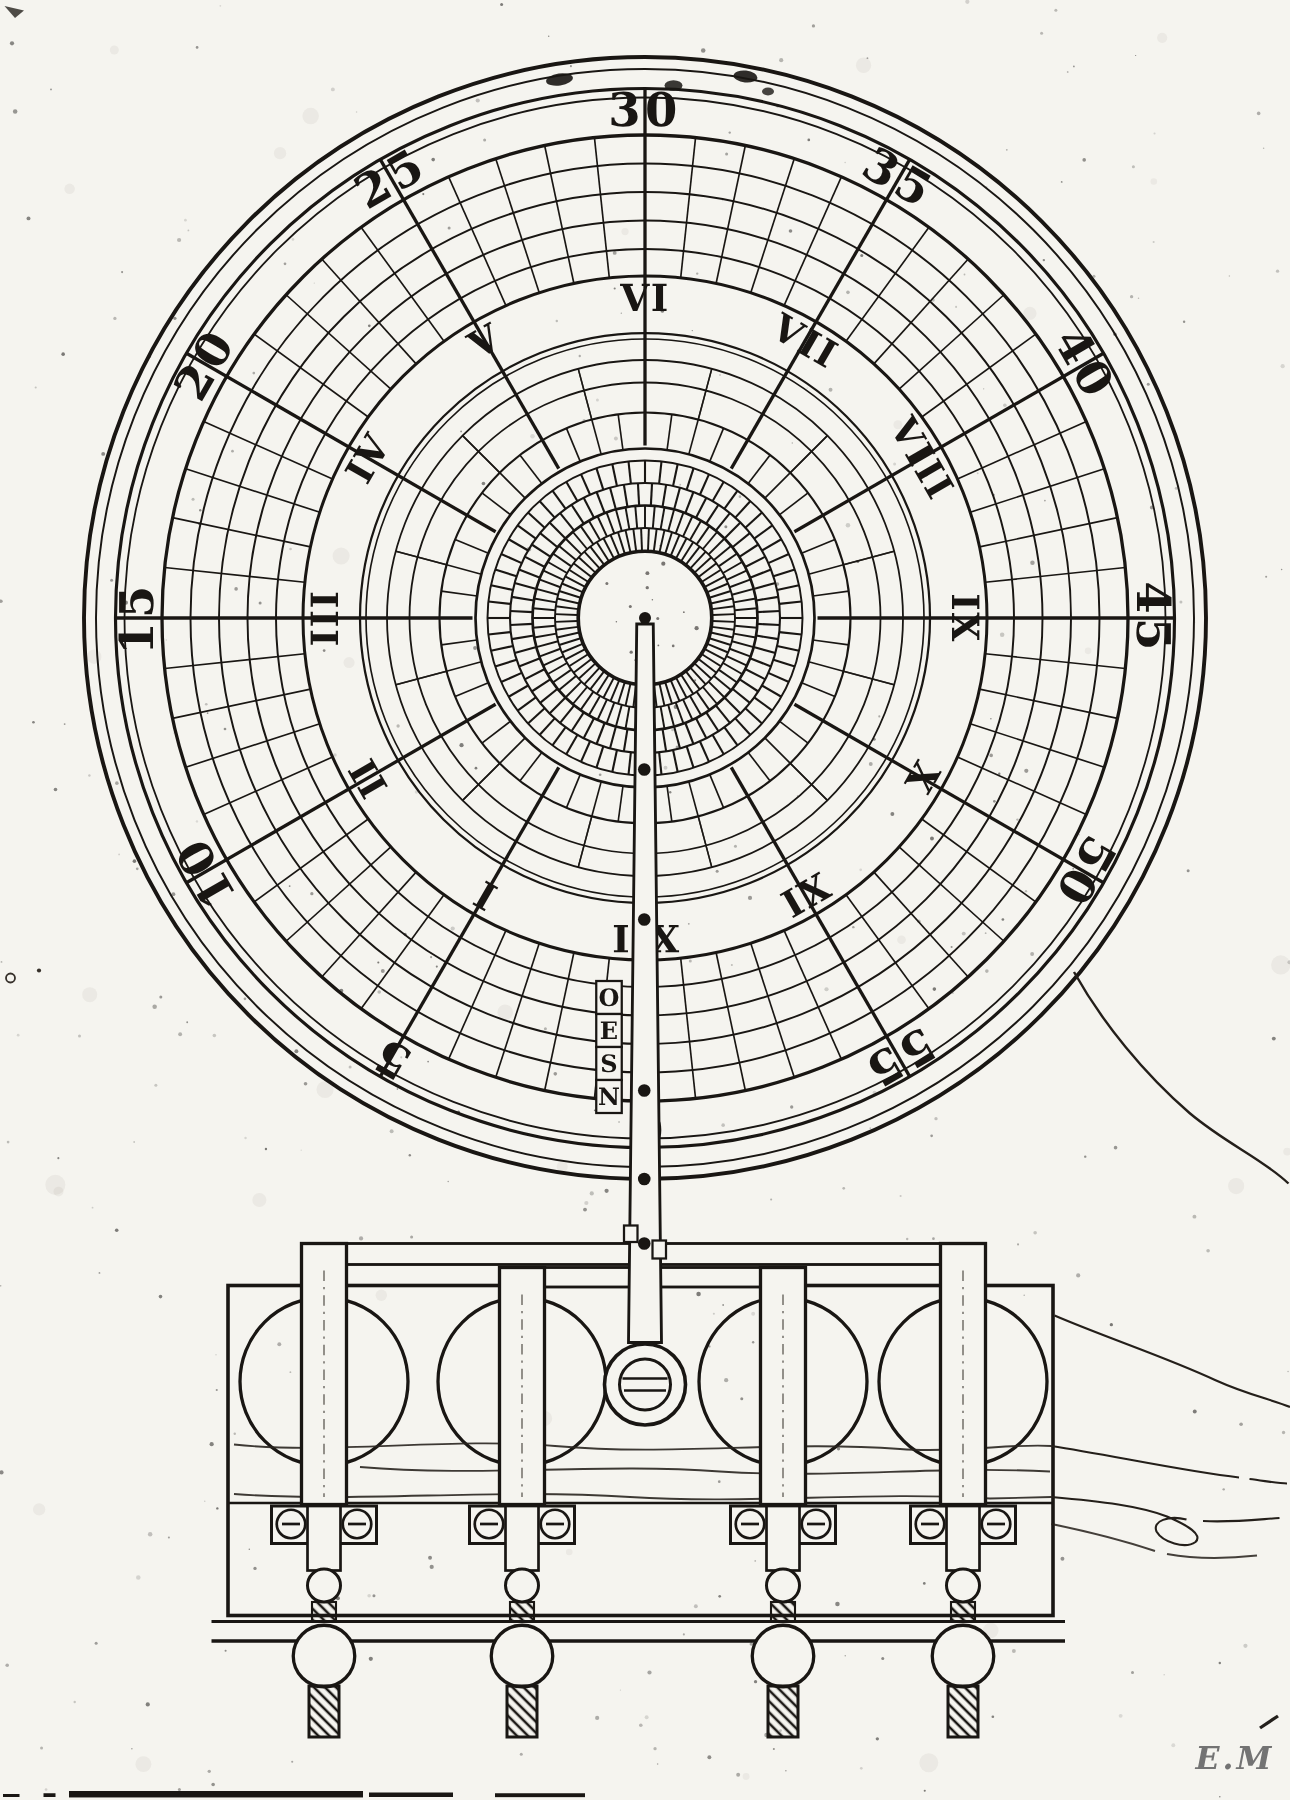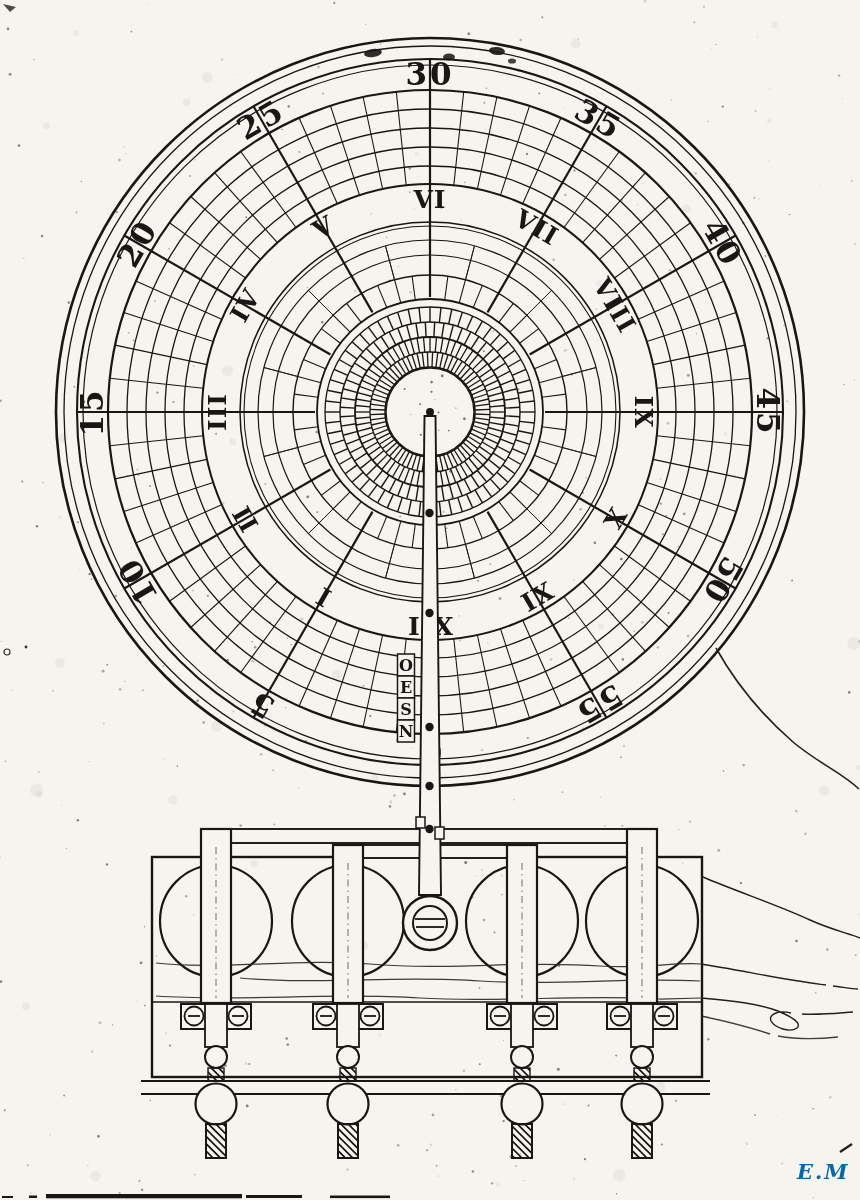--- a/index.html
+++ b/index.html
@@ -5,21 +5,21 @@
   html,body{margin:0;padding:0;background:#cfcbc2;}
   .plate{
     position:relative;width:860px;height:1200px;margin:0 auto;
     background:#f5f4ef;overflow:hidden;
     font-family:"DejaVu Serif", serif;
   }
   .plate svg{position:absolute;left:0;top:0;}
   .signature{
     position:absolute;left:797px;top:1159px;
     font:italic 700 21px "DejaVu Serif", serif;
-    letter-spacing:2px;color:#0369a1;
+    letter-spacing:2px;color:#737373;
   }
 </style>
 </head>
 <body>
 
 <div class="plate">
   <svg id="plate-svg" width="860" height="1200" viewBox="0 0 860 1200">
       <defs>
     <pattern id="hatchH" width="4" height="3.1" patternUnits="userSpaceOnUse">
       <line x1="0" y1="1.5" x2="4" y2="1.5" stroke="#191613" stroke-width="1.2"></line>

